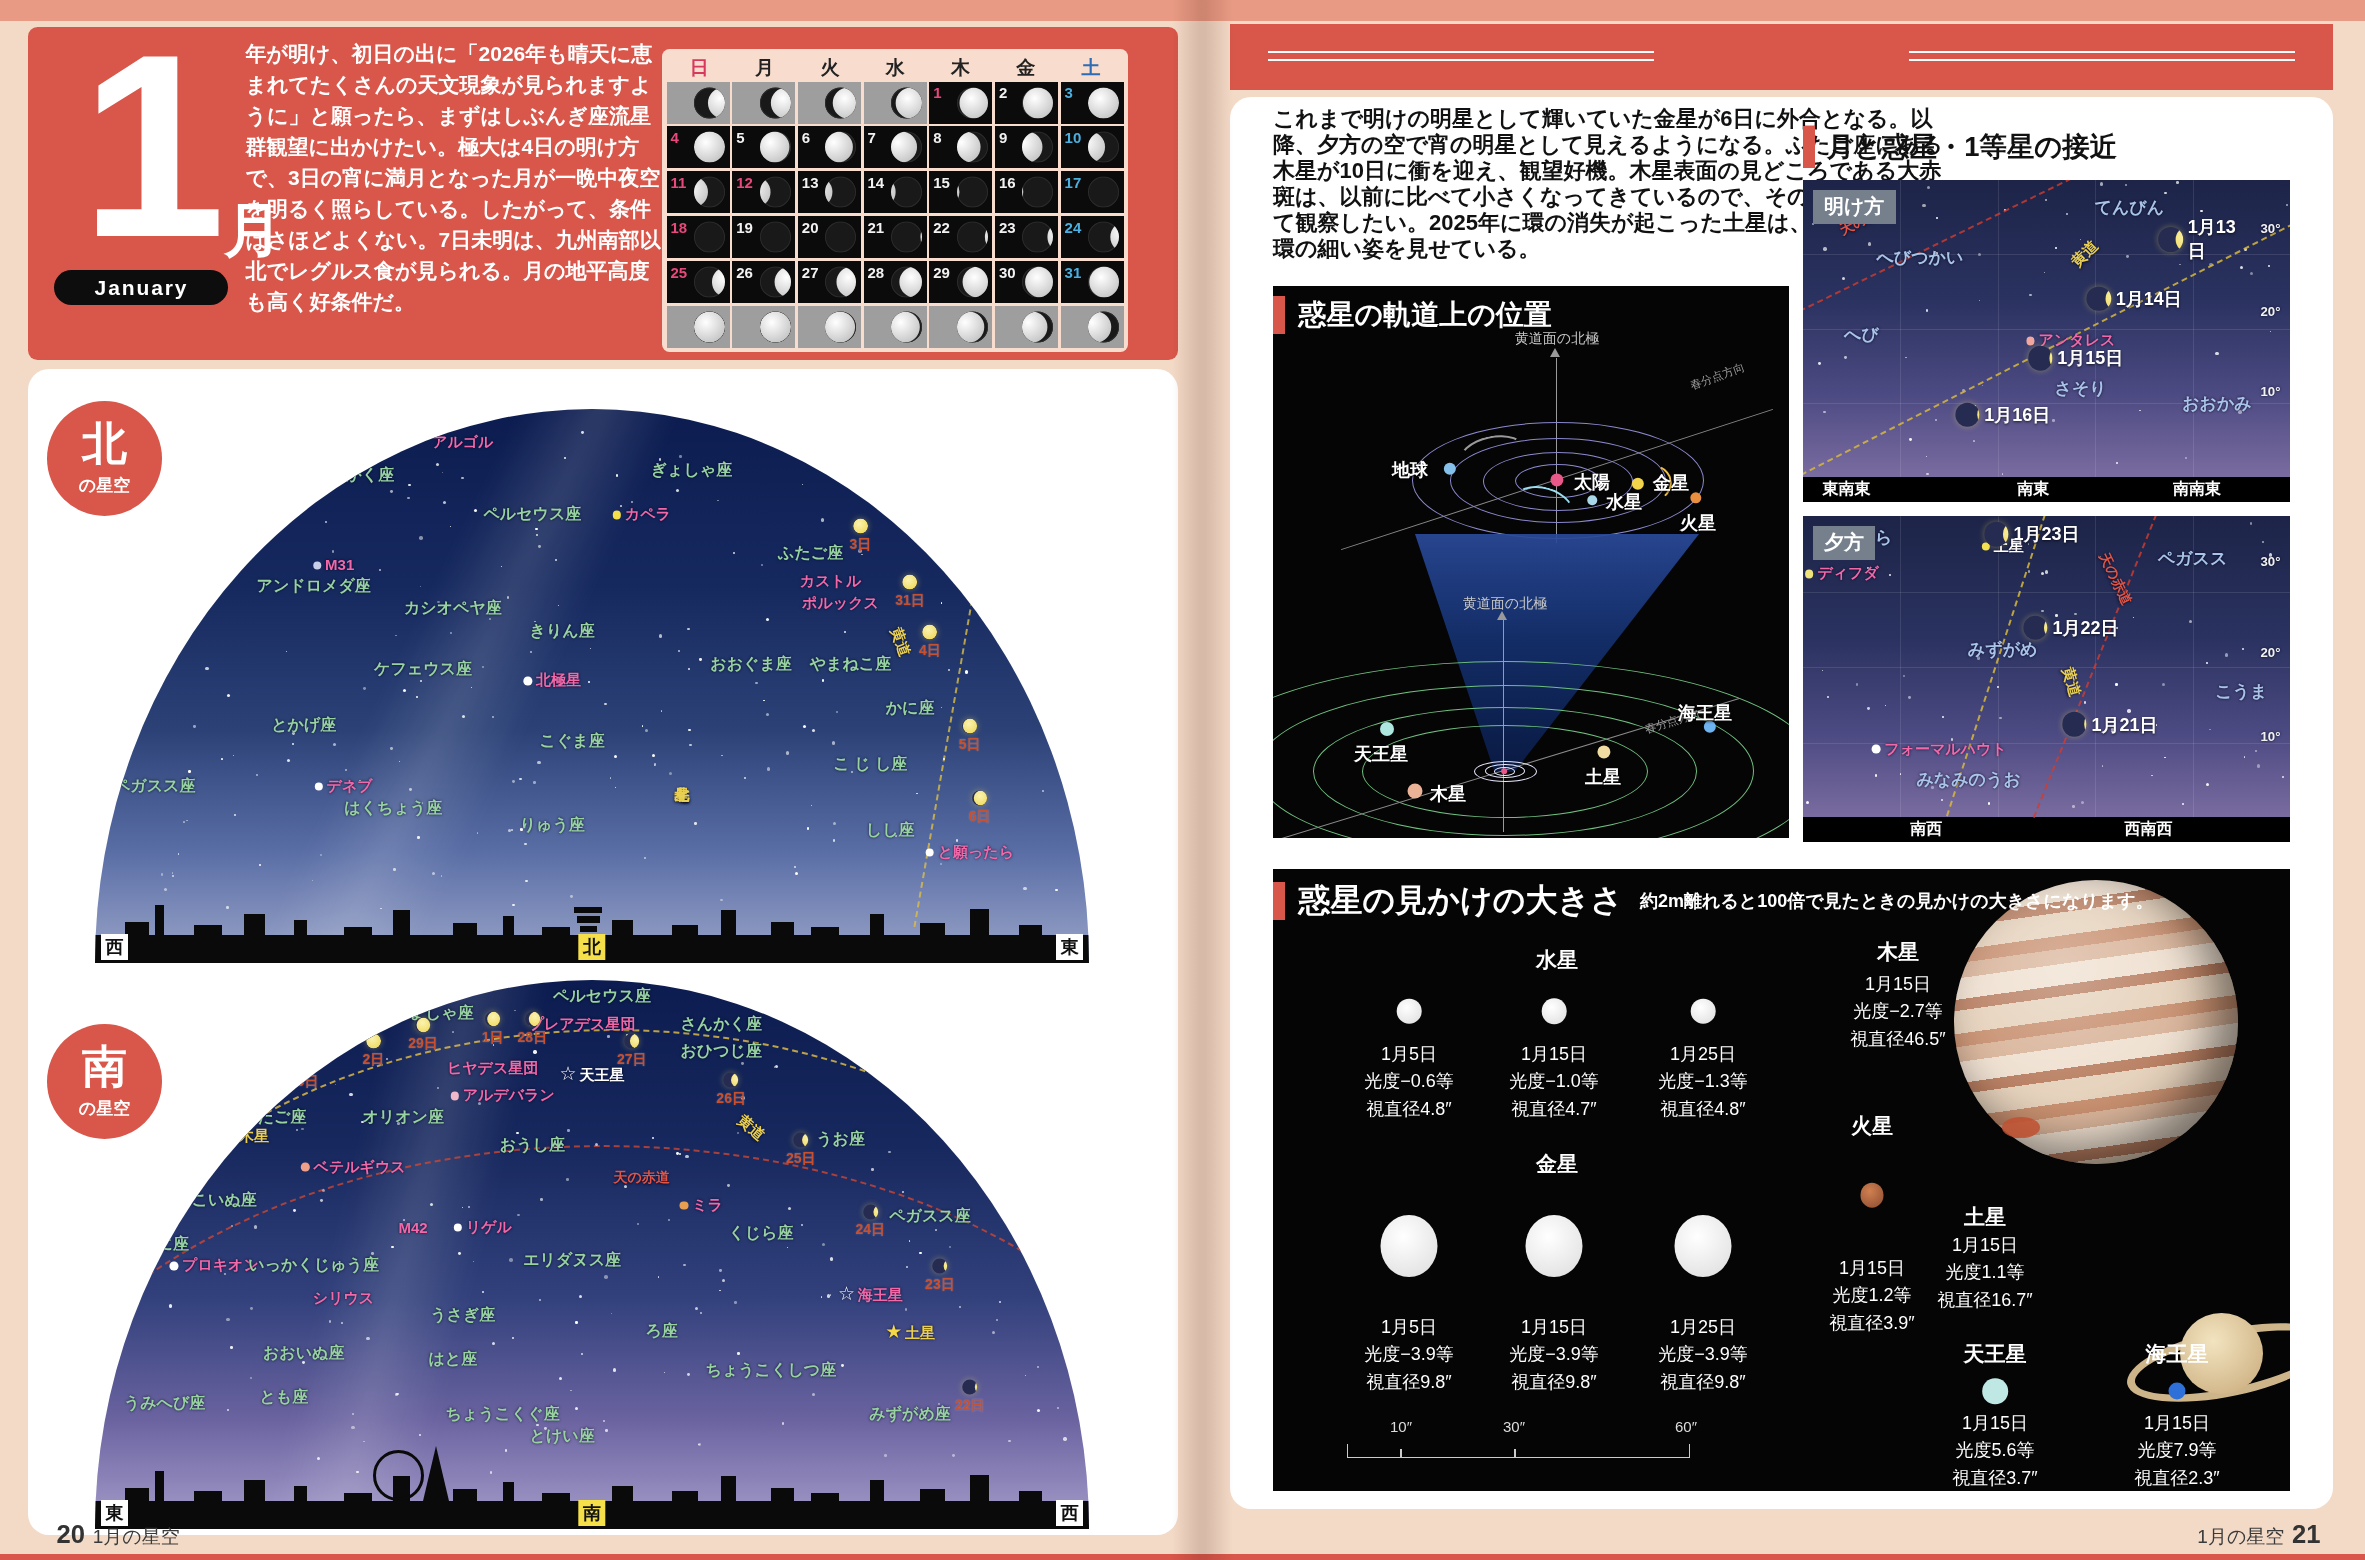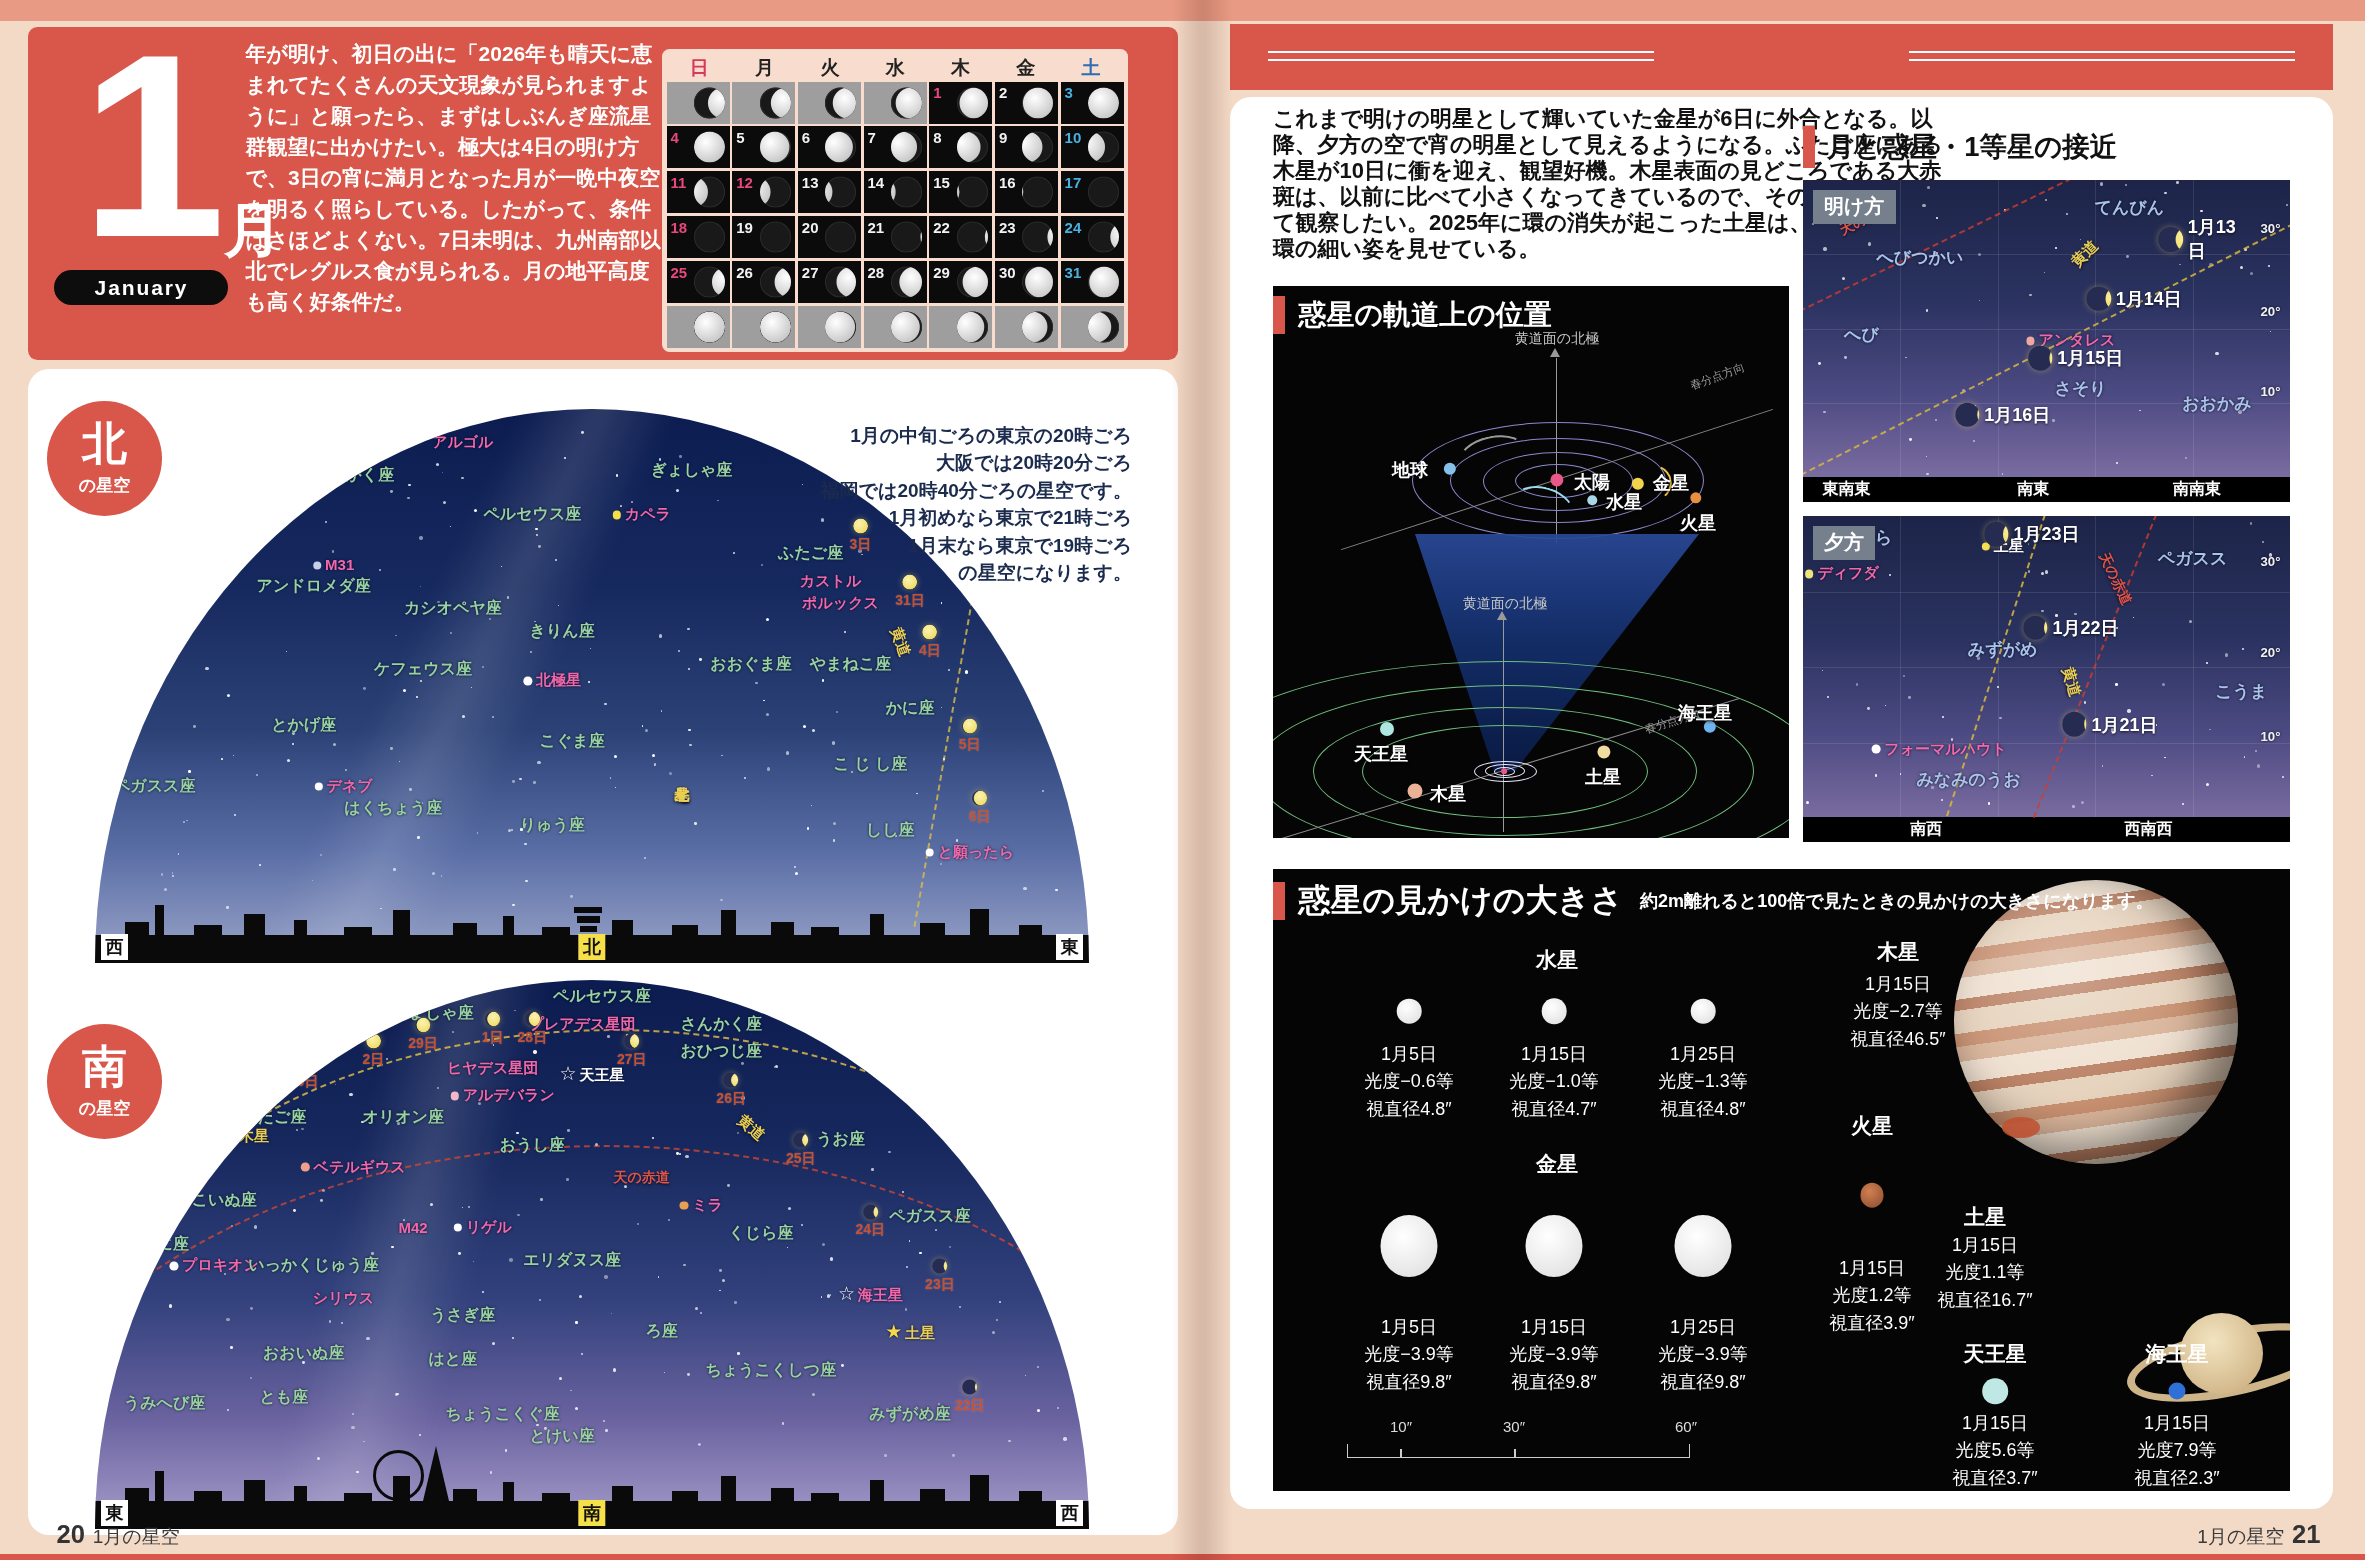--- a/index.html
+++ b/index.html
@@ -402,26 +402,20 @@
             <div class="lit" style="transform: translateX(-25%);"></div>
           </div>
         </div>
       </div>
   </div>
 
   <div class="badge" style="left:47px;top:401px;">
     <span class="badge-main">北</span>
     <span class="badge-sub">の星空</span>
   </div>
-  <div class="dome-caption">1月の中旬ごろの東京の20時ごろ
-大阪では20時20分ごろ
-福岡では20時40分ごろの星空です。
-1月初めなら東京で21時ごろ
-1月末なら東京で19時ごろ
-の星空になります。</div>
 
   <div class="dome dome-n" id="dome-n">
     <div class="milky"></div>
     <div class="ecl-n"></div>
     <div id="stars-n">
         <i class="st" style="width: 2.6px; height: 2.6px; left: 51.2%; top: 53%; opacity: 0.75;"></i>
         <i class="st" style="width: 1.3px; height: 1.3px; left: 85.1%; top: 53.8%; opacity: 0.72;"></i>
         <i class="st" style="width: 2.3px; height: 2.3px; left: 60.8%; top: 45%; opacity: 0.91;"></i>
         <i class="st" style="width: 2.8px; height: 2.8px; left: 42%; top: 67%; opacity: 0.5;"></i>
         <i class="st" style="width: 2.6px; height: 2.6px; left: 39.6%; top: 37.7%; opacity: 0.48;"></i>

